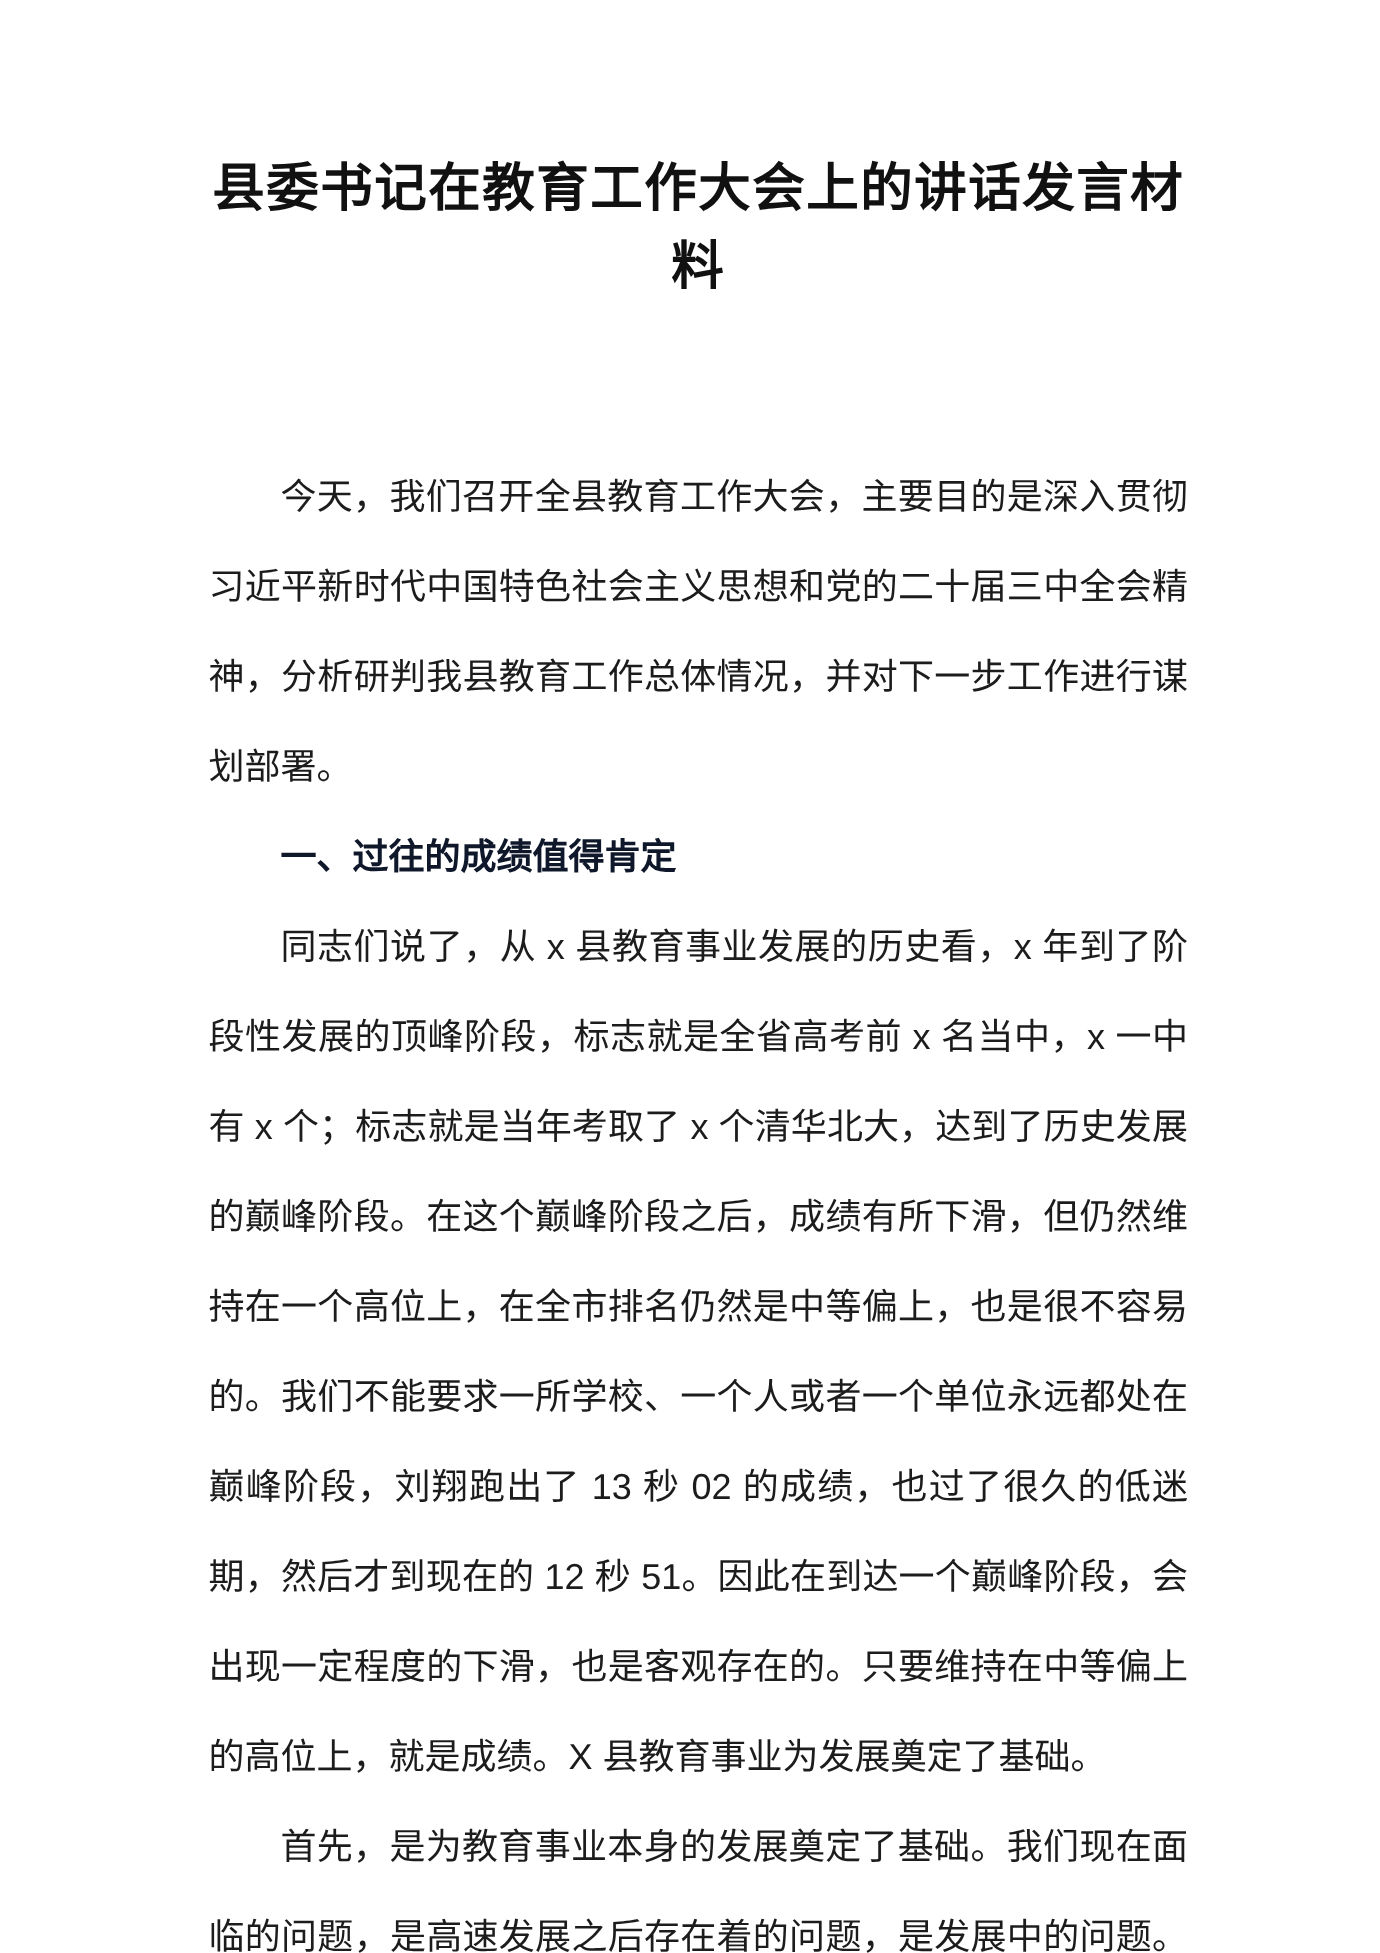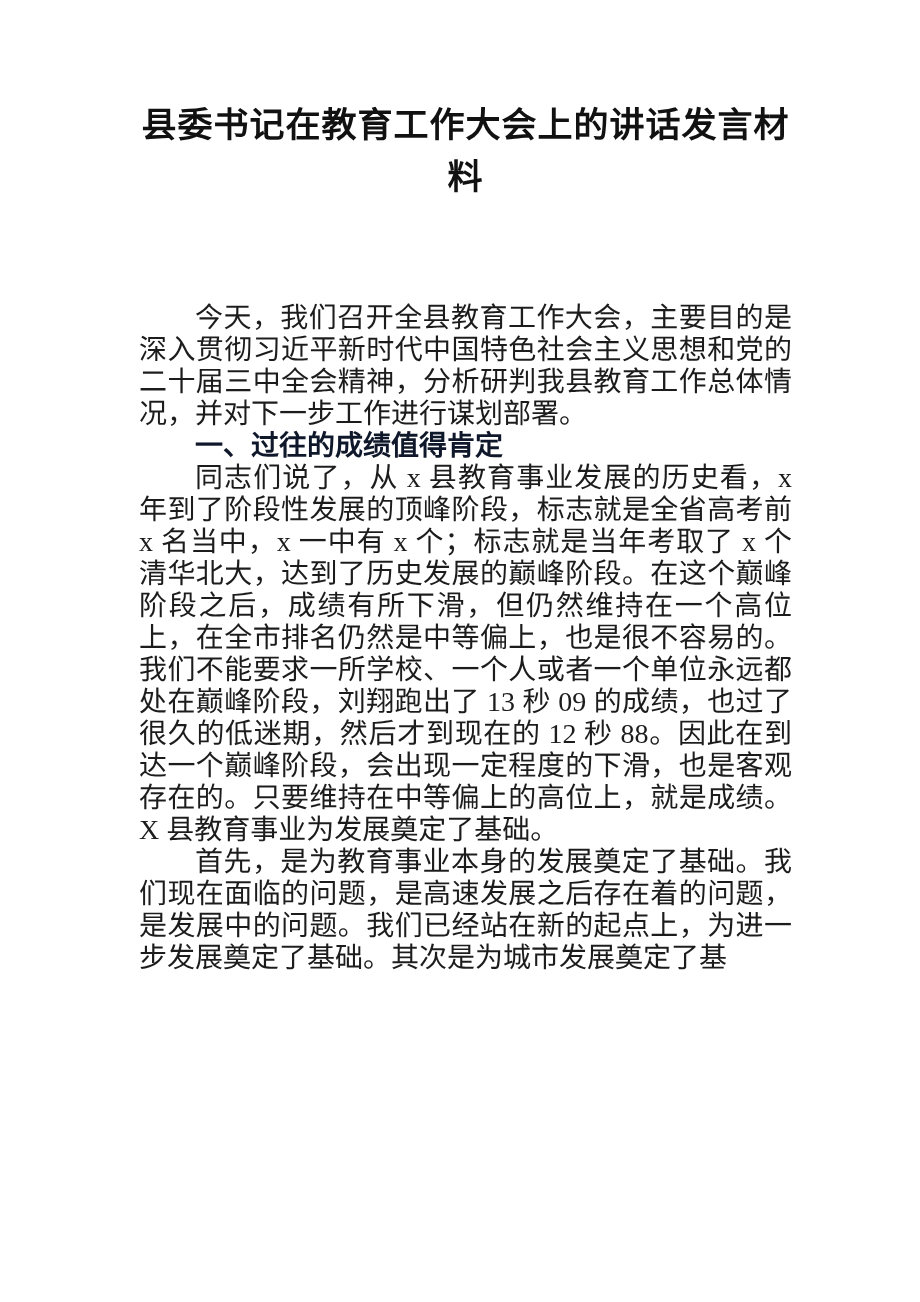--- a/index.html
+++ b/index.html
@@ -9,51 +9,51 @@
   }
   .page {
     position: relative;
     width: 920px;
     height: 1302px;
     margin: 0 auto;
     background: #ffffff;
     box-sizing: border-box;
     padding: 100px 128px 0 139px;
     overflow: hidden;
-    font-family: Liberation Serif, serif;
+    font-family: Liberation Sans, sans-serif;
     color: #1c1c1c;
   }
   .doc-title {
     margin: 0 0 98px 0;
     font-size: 35px;
     line-height: 52px;
     font-weight: bold;
     text-align: center;
     letter-spacing: 1px;
     color: #111111;
   }
   .doc-body p {
     margin: 0;
-    font-size: 28px;
-    line-height: 32px;
+    font-size: 24px;
+    line-height: 60px;
     text-align: justify;
     text-indent: 2em;
     text-justify: inter-ideograph;
     font-weight: 400;
   }
   .doc-body p.section-heading {
     font-weight: bold;
     color: #0f172a;
   }
 </style>
 </head>
 <body>
 
 <div class="page">
   <h1 class="doc-title">县委书记在教育工作大会上的讲话发言材料</h1>
 
   <div class="doc-body">
     <p>今天，我们召开全县教育工作大会，主要目的是深入贯彻习近平新时代中国特色社会主义思想和党的二十届三中全会精神，分析研判我县教育工作总体情况，并对下一步工作进行谋划部署。</p>
     <p class="section-heading">一、过往的成绩值得肯定</p>
-    <p>同志们说了，从 x 县教育事业发展的历史看，x 年到了阶段性发展的顶峰阶段，标志就是全省高考前 x 名当中，x 一中有 x 个；标志就是当年考取了 x 个清华北大，达到了历史发展的巅峰阶段。在这个巅峰阶段之后，成绩有所下滑，但仍然维持在一个高位上，在全市排名仍然是中等偏上，也是很不容易的。我们不能要求一所学校、一个人或者一个单位永远都处在巅峰阶段，刘翔跑出了 13 秒 09 的成绩，也过了很久的低迷期，然后才到现在的 12 秒 88。因此在到达一个巅峰阶段，会出现一定程度的下滑，也是客观存在的。只要维持在中等偏上的高位上，就是成绩。X 县教育事业为发展奠定了基础。</p>
+    <p>同志们说了，从 x 县教育事业发展的历史看，x 年到了阶段性发展的顶峰阶段，标志就是全省高考前 x 名当中，x 一中有 x 个；标志就是当年考取了 x 个清华北大，达到了历史发展的巅峰阶段。在这个巅峰阶段之后，成绩有所下滑，但仍然维持在一个高位上，在全市排名仍然是中等偏上，也是很不容易的。我们不能要求一所学校、一个人或者一个单位永远都处在巅峰阶段，刘翔跑出了 13 秒 02 的成绩，也过了很久的低迷期，然后才到现在的 12 秒 51。因此在到达一个巅峰阶段，会出现一定程度的下滑，也是客观存在的。只要维持在中等偏上的高位上，就是成绩。X 县教育事业为发展奠定了基础。</p>
     <p>首先，是为教育事业本身的发展奠定了基础。我们现在面临的问题，是高速发展之后存在着的问题，是发展中的问题。我们已经站在新的起点上，为进一步发展奠定了基础。其次是为城市发展奠定了基</p>
   </div>
 </div>
 
 </body></html>

